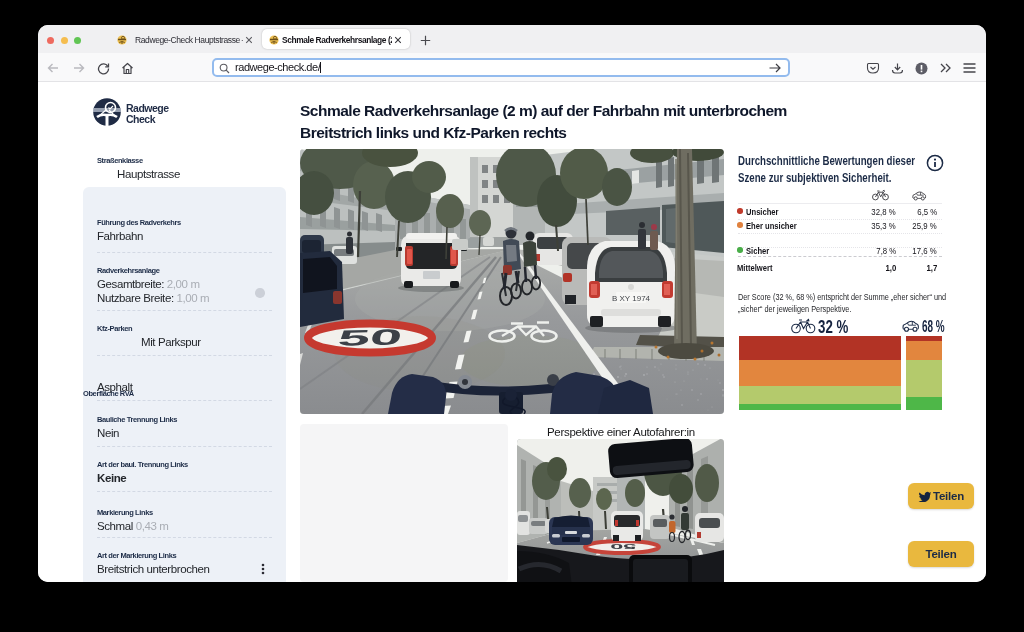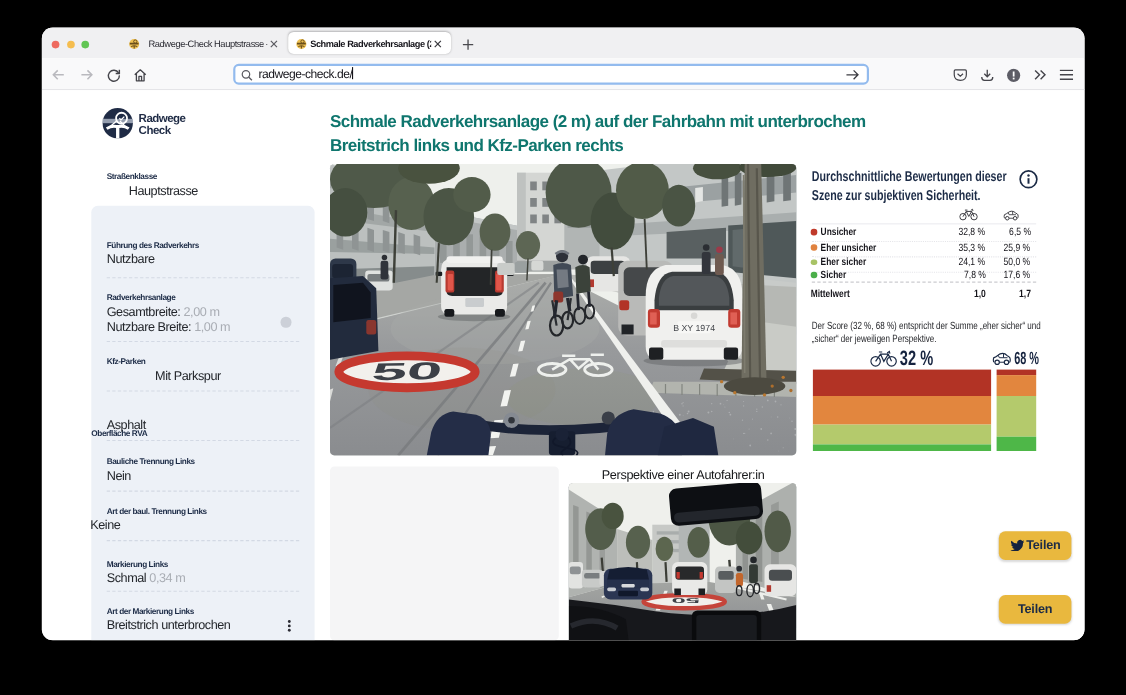--- a/index.html
+++ b/index.html
@@ -122,51 +122,51 @@
     <path d="M14 17 L14 28" stroke="#fff" stroke-width="3" fill="none"></path>
     <path d="M13 12 L6 18 M16 12 L22 18" stroke="#fff" stroke-width="1.2" fill="none"></path>
   </svg>
   <div class="abs" style="left:88px; top:78px; font-size:10.5px; font-weight:bold; color:#1f2b45; line-height:11px; letter-spacing:-0.5px;">Radwege<br>Check</div>
 
   <div class="abs lbl" style="left:59px; top:131px;">Straßenklasse</div>
   <div class="abs val" style="left:59px; top:143px;padding-left:20px;">Hauptstrasse</div>
 
   <div id="sidepanel"></div>
   <div class="abs lbl" style="left:59px; top:193px;">Führung des Radverkehrs</div>
-  <div class="abs val" style="left:59px; top:205px;">Nutzbare</div>
+  <div class="abs val" style="left:59px; top:205px;">Fahrbahn</div>
   <div class="sep" style="top:227px;"></div>
   <div class="abs lbl" style="left:59px; top:241px;">Radverkehrsanlage</div>
   <div class="abs val" style="left:59px; top:253px;">Gesamtbreite: <span class="grey">2,00 m</span></div>
   <div class="abs val" style="left:59px; top:267px;">Nutzbare Breite: <span class="grey">1,00 m</span></div>
   <div class="abs" style="left:217px; top:263px; width:9.5px; height:9.5px; border-radius:50%; background:#ccd0d8;"></div>
   <div class="sep" style="top:285px;"></div>
   <div class="abs lbl" style="left:59px; top:299px;">Kfz-Parken</div>
   <div class="abs val" style="left:59px; top:311px;padding-left:44px;">Mit Parkspur</div>
   <div class="sep" style="top:330px;"></div>
   <div class="abs lbl" style="left:45px; top:344px;margin-top:20px;">Oberfläche RVA</div>
   <div class="abs val" style="left:59px; top:356px;">Asphalt</div>
   <div class="sep" style="top:375px;"></div>
   <div class="abs lbl" style="left:59px; top:390px;">Bauliche Trennung Links</div>
   <div class="abs val" style="left:59px; top:402px;">Nein</div>
   <div class="sep" style="top:421px;"></div>
   <div class="abs lbl" style="left:59px; top:435px;">Art der baul. Trennung Links</div>
-  <div class="abs val" style="left:44px; top:447px;">Keine</div>
+  <div class="abs val" style="left:59px; top:447px;font-weight:bold;">Keine</div>
   <div class="sep" style="top:466px;"></div>
   <div class="abs lbl" style="left:59px; top:483px;">Markierung Links</div>
-  <div class="abs val" style="left:59px; top:495px;">Schmal <span class="grey">0,34 m</span></div>
+  <div class="abs val" style="left:59px; top:495px;">Schmal <span class="grey">0,43 m</span></div>
   <div class="sep" style="top:512px;"></div>
   <div class="abs lbl" style="left:59px; top:526px;">Art der Markierung Links</div>
   <div class="abs val" style="left:59px; top:538px;">Breitstrich unterbrochen</div>
   <svg class="abs" style="left:223px; top:538px;" width="4" height="12" viewBox="0 0 4 12">
       <circle cx="2" cy="2" r="1.3" fill="#2b2b33"></circle>
       <circle cx="2" cy="6" r="1.3" fill="#2b2b33"></circle>
       <circle cx="2" cy="10" r="1.3" fill="#2b2b33"></circle>
     </svg>
 
-  <div class="abs" style="left:262px; top:75px; width:520px; font-size:15.5px; font-weight:bold; color:#0f766e; letter-spacing:-0.5px; line-height:21.5px;">Schmale Radverkehrsanlage (2 m) auf der Fahrbahn mit unterbrochem Breitstrich links und Kfz-Parken rechts</div>
+  <div class="abs" style="left:262px; top:75px; width:520px; font-size:15.5px; font-weight:bold; color:#0f172a; letter-spacing:-0.5px; line-height:21.5px;">Schmale Radverkehrsanlage (2 m) auf der Fahrbahn mit unterbrochem Breitstrich links und Kfz-Parken rechts</div>
 
   <div class="abs" style="left:262px; top:124px; width:424px; height:265px; background:#9aa0a0; border-radius:4px; overflow:hidden;" id="photo1"><svg width="424" height="265" viewBox="0 0 424 265">
 <defs>
 <linearGradient id="roadg" x1="0" y1="0" x2="0" y2="1">
  <stop offset="0" stop-color="#acaeab"></stop>
             <stop offset="0.4" stop-color="#989a9c"></stop>
             <stop offset="1" stop-color="#8a8c8f"></stop>
 </linearGradient>
 </defs>
 <rect width="424" height="265" fill="#eef0ec"></rect>
@@ -600,26 +600,20 @@
       <span class="n2">6,5&nbsp;%</span>
     </div>
   <div class="abs" style="left:700px; top:193.5px; width:204px; border-top:1px dotted #e5e5e9;"></div>
   <div class="statrow" style="top:193.5px;">
       <span class="dot" style="background:#e0823f;"></span>
       <span class="statlbl">Eher unsicher</span>
       <span class="n1">35,3&nbsp;%</span>
       <span class="n2">25,9&nbsp;%</span>
     </div>
   <div class="abs" style="left:700px; top:207.5px; width:204px; border-top:1px dotted #e5e5e9;"></div>
-  <div class="statrow" style="top:207px;">
-      <span class="dot" style="background:#a8c366;"></span>
-      <span class="statlbl">Eher sicher</span>
-      <span class="n1">24,1&nbsp;%</span>
-      <span class="n2">50,0&nbsp;%</span>
-    </div>
   <div class="abs" style="left:700px; top:221.5px; width:204px; border-top:1px dotted #e5e5e9;"></div>
   <div class="statrow" style="top:218.5px;text-align:center;">
       <span class="dot" style="background:#4aae49;"></span>
       <span class="statlbl">Sicher</span>
       <span class="n1">7,8&nbsp;%</span>
       <span class="n2">17,6&nbsp;%</span>
     </div>
   <div class="abs" style="left:700px; top:230.5px; width:204px; border-top:1px dashed #cbcbd0;"></div>
   <div class="statrow" style="top:235.5px;">
       <span class="statlbl" style="left:0;">Mittelwert</span>

